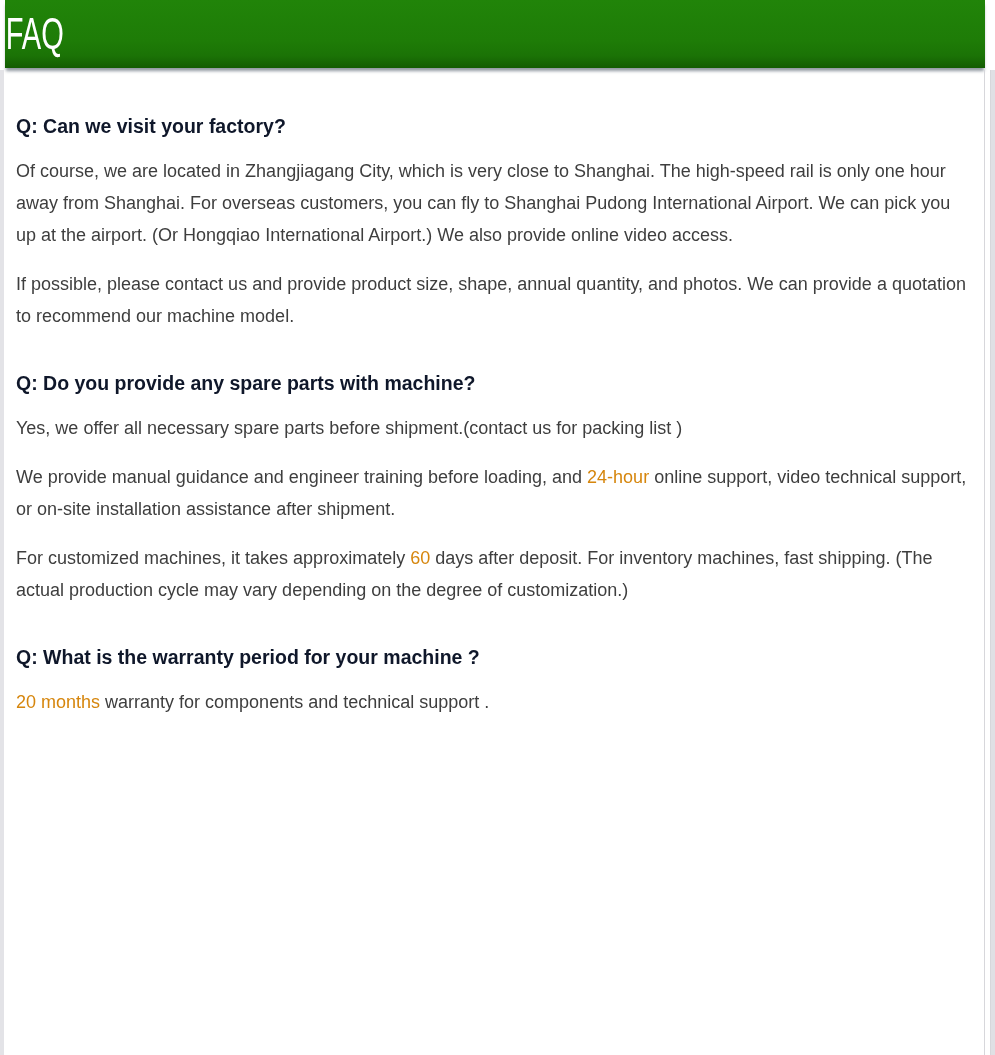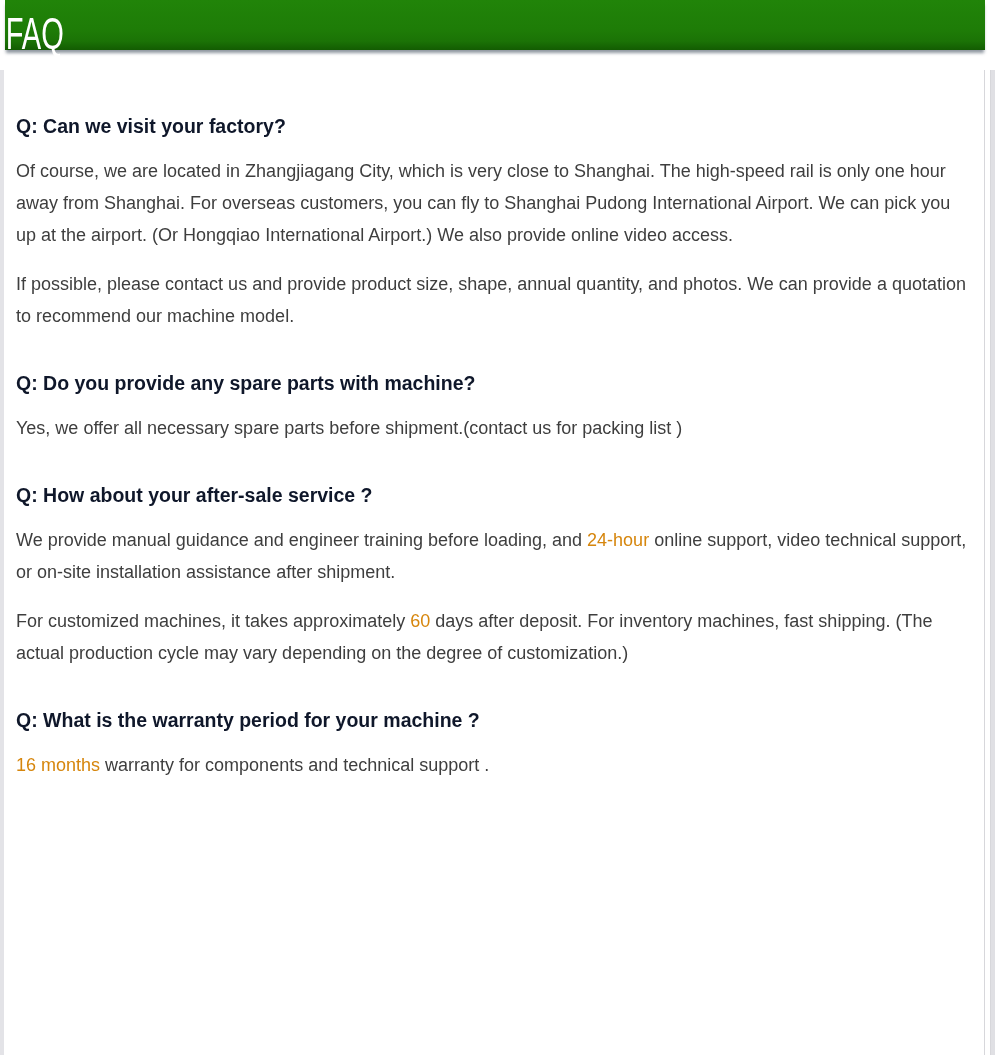--- a/index.html
+++ b/index.html
@@ -14,21 +14,21 @@
     background: #ffffff;
     font-family: "Liberation Sans", sans-serif;
   }
 
   
   .header-bar {
     position: absolute;
     top: 0;
     left: 5px;
     width: 980px;
-    height: 50px;
+    height: 68px;
     background: linear-gradient(180deg, #218409 0%, #1e7c07 60%, #1b7306 82%, #135c02 100%);
     box-shadow: 0 4px 3px -1px rgba(125, 134, 144, 0.85);
   }
   .page-title {
     margin: 0;
     padding: 12px 0 0 1px;
     font-size: 44px;
     line-height: 44px;
     font-weight: normal;
     color: #ffffff;
@@ -108,19 +108,18 @@
 <div class="right-line"></div>
 <div class="right-gutter"></div>
 
 <div class="content">
   <div class="faq-list">
       <h2 class="qa-question">Q: Can we visit your factory?</h2>
       <p class="qa-answer"><span class="plain">Of course, we are located in Zhangjiagang City, which is very close to Shanghai. The high-speed rail is only one hour away from Shanghai. For overseas customers, you can fly to Shanghai Pudong International Airport. We can pick you up at the airport. (Or Hongqiao International Airport.) We also provide online video access.</span></p>
       <p class="qa-answer"><span class="plain">If possible, please contact us and provide product size, shape, annual quantity, and photos. We can provide a quotation to recommend our machine model.</span></p>
       <h2 class="qa-question">Q: Do you provide any spare parts with machine?</h2>
       <p class="qa-answer"><span class="plain">Yes, we offer all necessary spare parts before shipment.(contact us for packing list )</span></p>
-      <h2 class="qa-question">Q: How about your after-sale service ?</h2>
       <p class="qa-answer"><span class="plain">We provide manual guidance and engineer training before loading, and </span><span class="hl">24-hour</span><span class="plain"> online support, video technical support, or on-site installation assistance after shipment.</span></p>
       <p class="qa-answer"><span class="plain">For customized machines, it takes approximately </span><span class="hl">60</span><span class="plain"> days after deposit. For inventory machines, fast shipping. (The actual production cycle may vary depending on the degree of customization.)</span></p>
       <h2 class="qa-question">Q: What is the warranty period for your machine ?</h2>
-      <p class="qa-answer"><span class="hl">16 months</span><span class="plain"> warranty for components and technical support .</span></p>
+      <p class="qa-answer"><span class="hl">20 months</span><span class="plain"> warranty for components and technical support .</span></p>
     </div>
 </div>
 
 </body></html>

